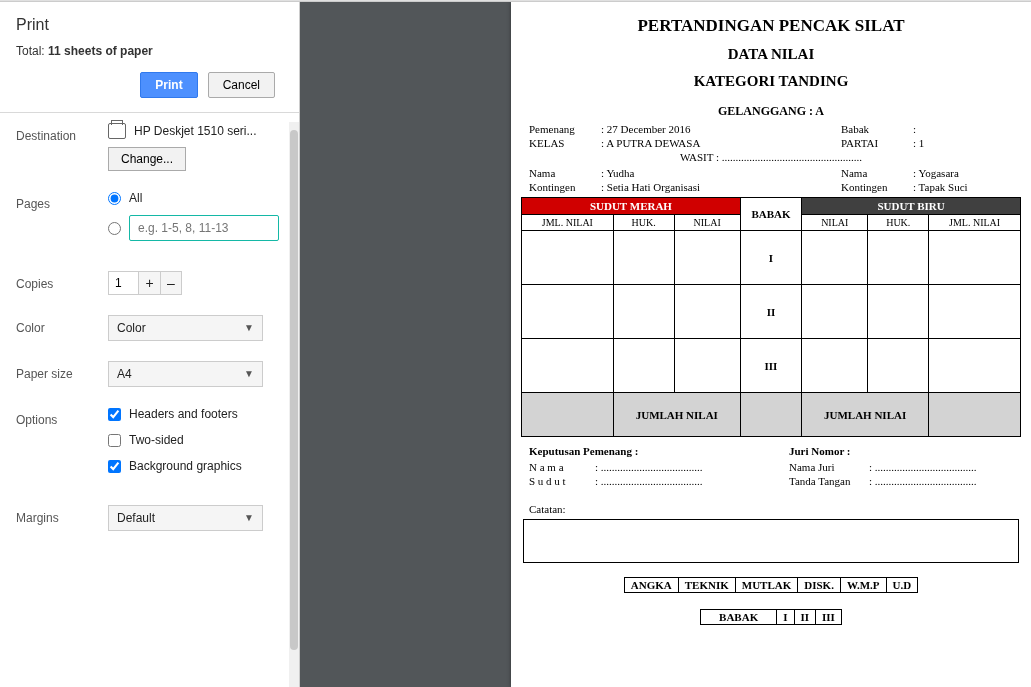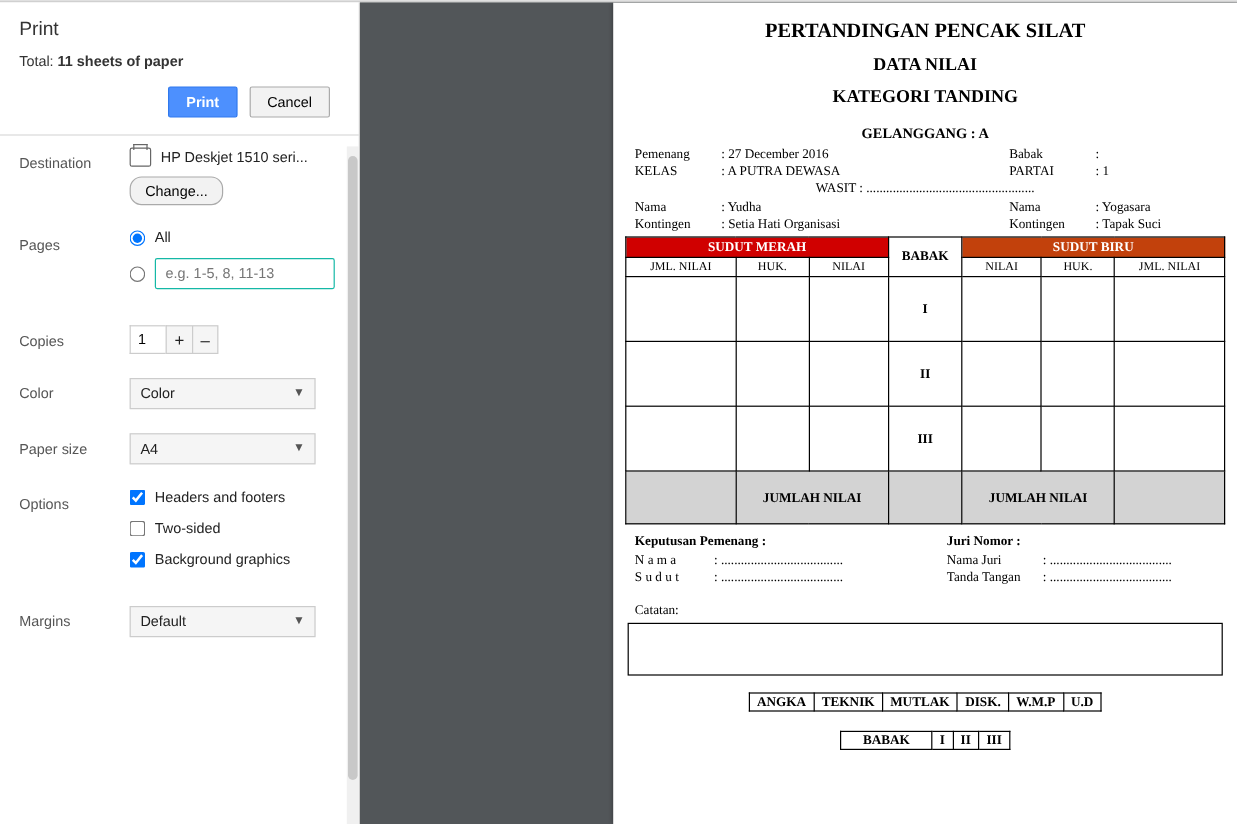--- a/index.html
+++ b/index.html
@@ -15,21 +15,21 @@
   .btn { border: 1px solid #aaa; background: #f2f2f2; padding: 5px 14px; border-radius: 2px; font-size: 12px; cursor: pointer; }
   .btn-primary { background: #4d90fe; border-color: #3079ed; color: #fff; font-weight: 600; }
   .sb-sep { height: 1px; background: #d9d9d9; margin: 0; }
   .sb-form { padding: 10px 8px 0 16px; overflow-y: auto; flex: 1; }
   .row { display: flex; align-items: flex-start; margin-bottom: 20px; }
   .row .lbl { width: 92px; font-size: 12px; color: #555; padding-top: 6px; }
   .row .ctl { flex: 1; }
   .printer-line { display: flex; align-items: center; font-size: 12px; color: #222; margin-bottom: 8px; }
   .printer-icon { width: 18px; height: 16px; border: 1px solid #666; border-radius: 2px; margin-right: 8px; position: relative; }
   .printer-icon::before { content:""; position:absolute; top:-4px; left:2px; right:2px; height:4px; border:1px solid #666; border-bottom: none; }
-  .btn-small { border: 1px solid #aaa; background: #f2f2f2; padding: 4px 12px; border-radius: 10px; font-size: 12px; cursor: pointer; }
+  .btn-small { border: 1px solid #aaa; background: #f2f2f2; padding: 4px 12px; border-radius: 0; font-size: 12px; cursor: pointer; }
   .radio-line { display: flex; align-items: center; gap: 8px; margin-bottom: 10px; font-size: 12px; }
   .text-input { width: 150px; padding: 5px 8px; border: 1px solid #14b8a6; border-radius: 2px; font-size: 12px; color: #888; }
   .num-input { width: 30px; padding: 4px 6px; border: 1px solid #ccc; border-right: none; text-align: left; font-size: 12px; }
   .spin { display: inline-flex; align-items: stretch; vertical-align: middle; }
   .spin-btn { width: 22px; border: 1px solid #ccc; background: #f5f5f5; font-size: 14px; cursor: pointer; display: flex; align-items: center; justify-content: center; }
   .spin-btn.plus { border-right: none; }
   .select-like { width: 155px; border: 1px solid #ccc; background: #f5f5f5; padding: 5px 8px; font-size: 12px; position: relative; cursor: pointer; }
   .select-like::after { content: "▼"; position: absolute; right: 8px; top: 6px; font-size: 10px; color: #555; }
   .check-line { display: flex; align-items: center; gap: 8px; margin-bottom: 12px; font-size: 12px; }
   .scroll-thumb { position: absolute; right: 0; top: 120px; bottom: 0; width: 10px; background: #f0f0f0; }
@@ -42,21 +42,21 @@
   .doc-h3 { text-align: center; font-weight: bold; font-size: 15px; margin-bottom: 14px; }
   .gel { text-align: center; font-weight: bold; font-size: 12px; margin-bottom: 4px; }
   .meta-row { display: flex; font-size: 11px; margin-bottom: 2px; margin-left: 8px; }
   .meta-row .c1 { width: 72px; }
   .meta-row .c2 { width: 240px; }
   .meta-row .c3 { width: 72px; }
   .wasit { text-align: center; font-size: 11px; margin: 2px 0 4px; }
   table.score { width: 100%; border-collapse: collapse; font-size: 11px; margin-top: 4px; }
   table.score th, table.score td { border: 1px solid #000; text-align: center; }
   .hd-red { background: #d00000; color: #fff; font-weight: bold; padding: 2px 0; }
-  .hd-blue { background: #c2410c; color: #fff; font-weight: bold; padding: 2px 0; }
+  .hd-blue { background: #404040; color: #fff; font-weight: bold; padding: 2px 0; }
   .hd-mid { font-weight: bold; padding: 2px 0; }
   .sub-hd { font-weight: normal; padding: 2px 4px; font-size: 10px; margin-left: 23px; }
   .round-cell { height: 54px; font-weight: bold; }
   .sum-row td { background: #d3d3d3; height: 44px; font-weight: bold; }
   .footer-block { margin-top: 8px; font-size: 11px; }
   .foot-cols { display: flex; margin-left: 8px; }
   .foot-left { width: 260px; }
   .foot-right { flex: 1; }
   .foot-row { display: flex; margin-bottom: 2px; }
   .foot-row .k { width: 66px; }

